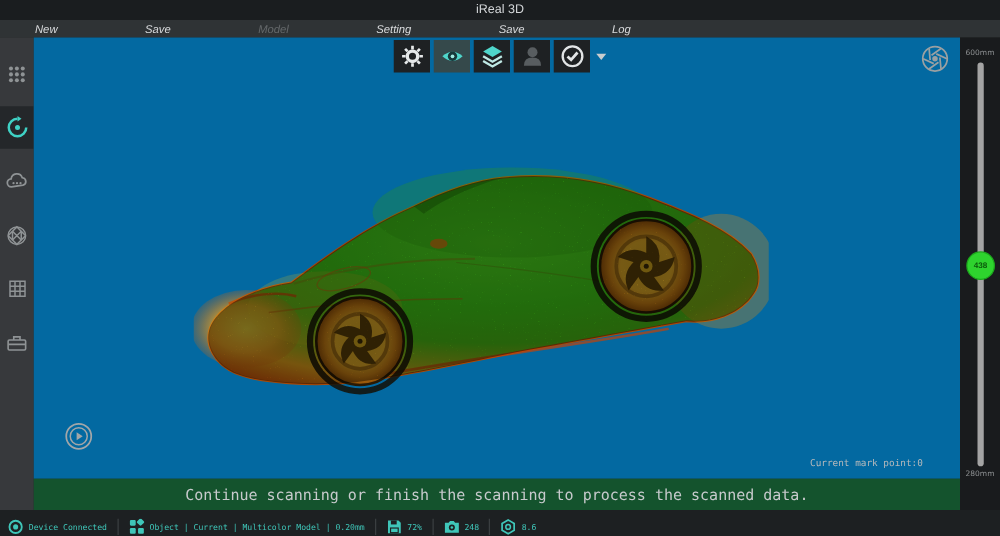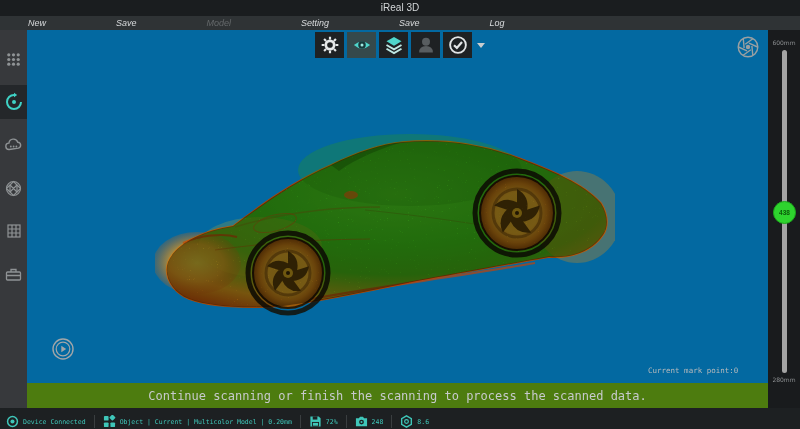--- a/index.html
+++ b/index.html
@@ -45,21 +45,21 @@
   .right-strip{position:absolute;left:768px;top:30px;width:32px;height:378px;background:#191b1d;}
   .slider-label{position:absolute;width:100%;text-align:center;font-size:6px;color:#8d9092;
         font-family:"DejaVu Sans",sans-serif;}
   .slider-label.max{top:9px;}
   .slider-label.min{top:346px;}
   .slider-track{position:absolute;left:14px;top:20px;width:5px;height:323px;background:#a4a4a4;border-radius:3px;}
   .slider-handle{position:absolute;left:5px;top:171px;width:23px;height:23px;border-radius:50%;
         background:#2ed32e;border:1px solid #1ca81c;box-sizing:border-box;display:flex;align-items:center;
         justify-content:center;font-size:6.5px;font-weight:bold;color:#0b5a0b;}
   
-  .message-bar{position:absolute;left:27px;top:383px;width:741px;height:25px;background:#4d7c0f;
+  .message-bar{position:absolute;left:27px;top:383px;width:741px;height:25px;background:#14532d;
         display:flex;align-items:center;justify-content:center;
         font-family:"DejaVu Sans Mono",monospace;font-size:12px;color:#c7cacc;}
   
   .statusbar{position:absolute;left:0;top:408px;width:800px;height:27px;background:#1d2022;
         display:flex;align-items:center;color:#3fc6b9;
         font-family:"DejaVu Sans Mono",monospace;font-size:6.5px;}
   .sb-seg{display:flex;align-items:center;}
   .sb-seg svg{margin-right:4px;flex:none;}
   .sb-div{width:1px;height:13px;background:#3a3e40;margin:0 8px;}
   .sb-first{margin-left:6px;}

